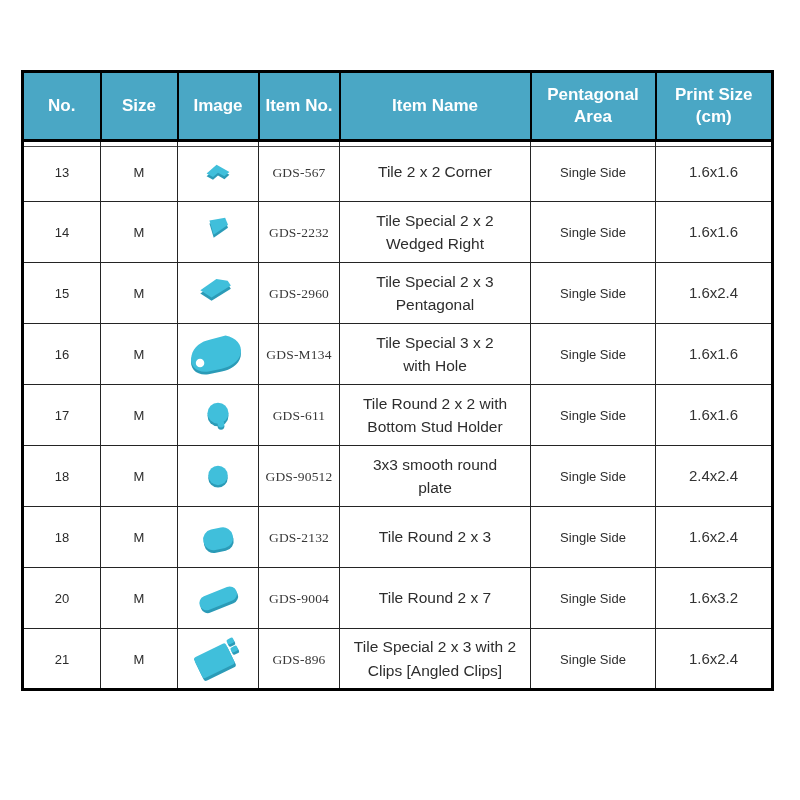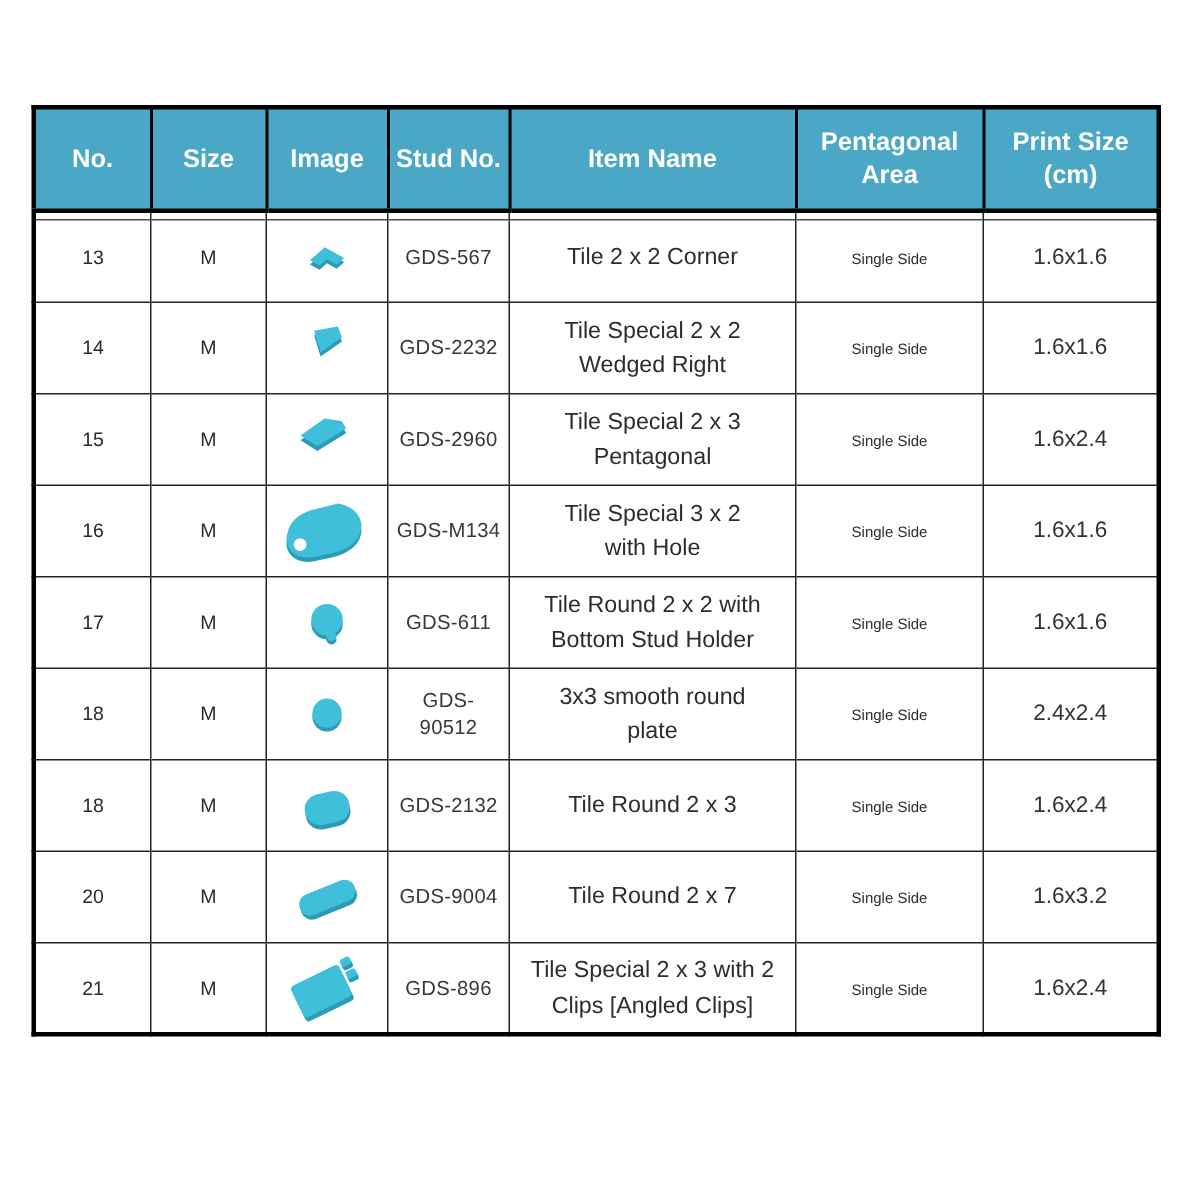--- a/index.html
+++ b/index.html
@@ -51,29 +51,29 @@
   tbody tr { height: 61px; }
   
   tbody tr:first-child td {
     background-image: linear-gradient(#4a4a4a, #4a4a4a);
     background-repeat: no-repeat;
     background-size: 100% 1px;
     background-position: 0 4px;
   }
   .lbl { white-space: pre-line; }
   td.c-no .lbl, td.c-size .lbl { font-size: 13px; color: #2b2b2b; }
-  td.c-item_no .lbl { font-size: 13.5px; color: #383838; letter-spacing: 0.2px; }
+  td.c-item_no .lbl { font-size: 13.5px; color: #383838; letter-spacing: 0.2px; font-family: Liberation Serif, serif; }
   td.c-item_name { font-size: 15.5px; }
   td.c-item_name .lbl {
     display: inline-block;
     text-align: center;
     line-height: 1.5;
     color: #2d2d2d;
   }
-  td.c-printable_area .lbl { font-size: 10px; color: #2d2d2d; }
+  td.c-printable_area .lbl { font-size: 13px; color: #2d2d2d; }
   td.c-print_size .lbl { font-size: 15px; color: #333333; margin-top: 32px; }
   .img-wrap {
     display: flex;
     justify-content: center;
     align-items: center;
     width: 100%;
     height: 100%;
   }
   .img-wrap svg { display: block; }
   .tile-face { fill: var(--tile-face, #40BFDB); }
@@ -92,21 +92,21 @@
       <col style="width:81px">
         <col style="width:191px">
         <col style="width:125px">
       <col style="width:117px">
     </colgroup>
     <thead>
       <tr>
           <th class="c-no"><span class="lbl">No.</span></th>
           <th class="c-size"><span class="lbl">Size</span></th>
           <th class="c-image"><span class="lbl">Image</span></th>
-          <th class="c-item_no"><span class="lbl">Stud No.</span></th>
+          <th class="c-item_no"><span class="lbl">Item No.</span></th>
           <th class="c-item_name"><span class="lbl">Item Name</span></th>
           <th class="c-printable_area"><span class="lbl">Pentagonal Area</span></th>
           <th class="c-print_size"><span class="lbl">Print Size
 (cm)</span></th>
         </tr>
     </thead>
     <tbody>
         <tr>
           <td class="c-no"><span class="lbl">13</span></td>
           <td class="c-size"><span class="lbl">M</span></td>

